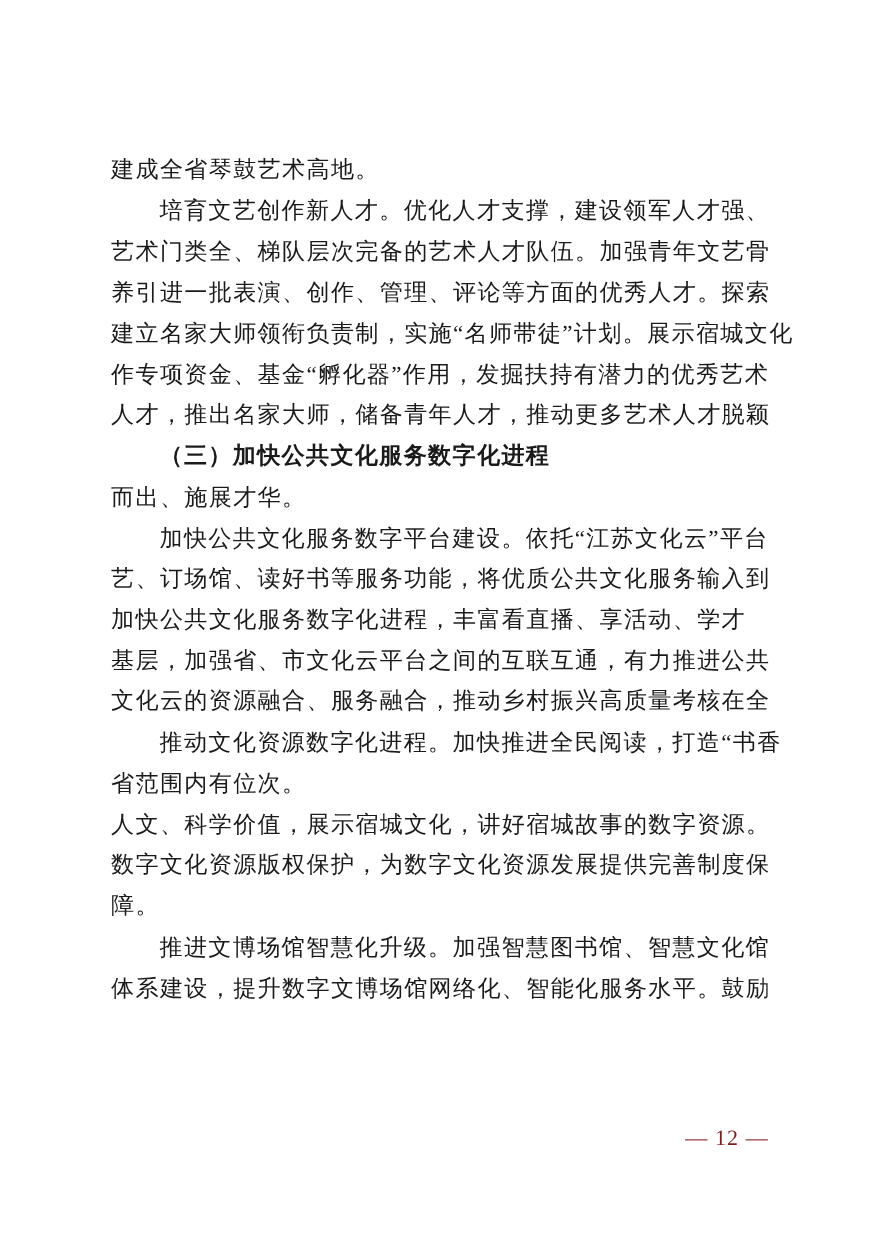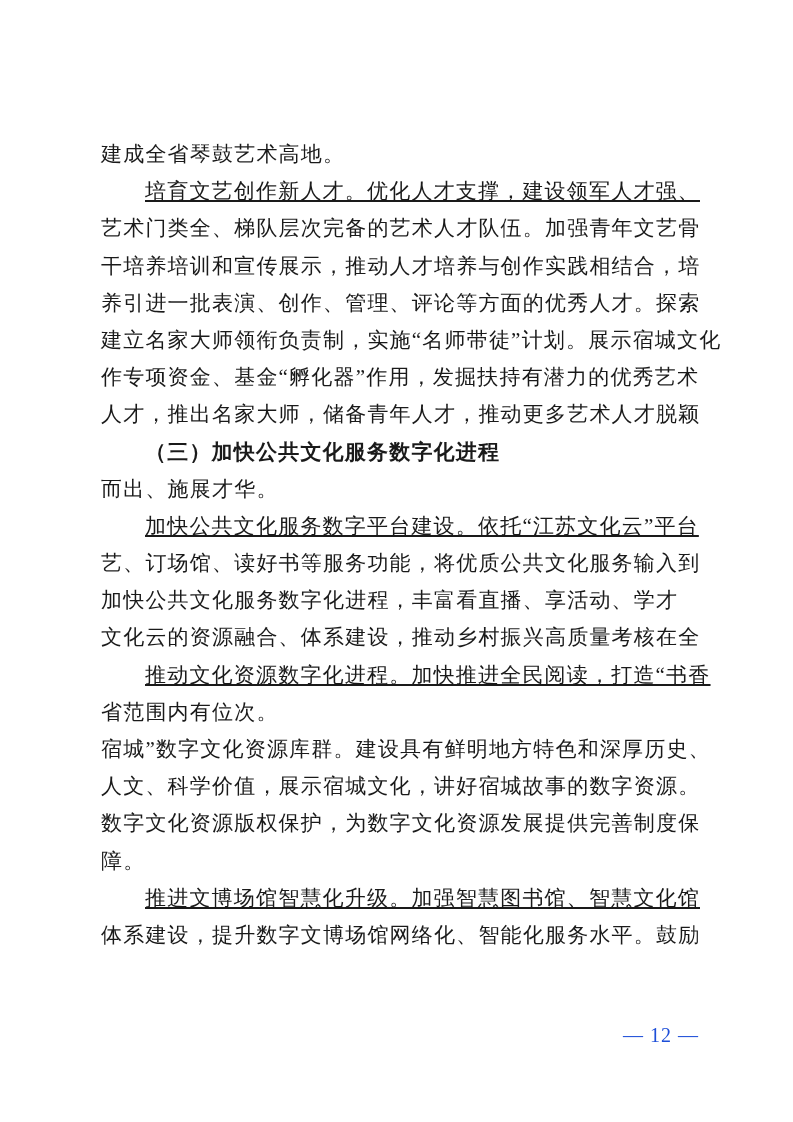--- a/index.html
+++ b/index.html
@@ -29,57 +29,55 @@
     height: 37.2px;
     line-height: 37.2px;
     font-size: 21px;
     letter-spacing: 1.2px;
     color: #1a1a1a;
     white-space: nowrap;
     text-align: left;
   }
   .line.indent {
     padding-left: 44px;
-    text-decoration: underline;
   }
   .line.heading {
     padding-left: 44px;
     font-weight: bold;
   }
   .footer {
     position: absolute;
     top: 1020px;
     right: 94px;
     font-size: 20px;
-    color: #1d4ed8;
+    color: #7f1d1d;
     letter-spacing: 1px;
   }
 </style>
 </head>
 <body>
 
 <div class="page">
   <main class="content">
     <div class="line">建成全省琴鼓艺术高地。</div>
     <div class="line indent">培育文艺创作新人才。优化人才支撑，建设领军人才强、</div>
     <div class="line">艺术门类全、梯队层次完备的艺术人才队伍。加强青年文艺骨</div>
-    <div class="line">干培养培训和宣传展示，推动人才培养与创作实践相结合，培</div>
     <div class="line">养引进一批表演、创作、管理、评论等方面的优秀人才。探索</div>
     <div class="line">建立名家大师领衔负责制，实施“名师带徒”计划。展示宿城文化</div>
     <div class="line">作专项资金、基金“孵化器”作用，发掘扶持有潜力的优秀艺术</div>
     <div class="line">人才，推出名家大师，储备青年人才，推动更多艺术人才脱颖</div>
     <div class="line heading">（三）加快公共文化服务数字化进程</div>
     <div class="line">而出、施展才华。</div>
     <div class="line indent">加快公共文化服务数字平台建设。依托“江苏文化云”平台</div>
     <div class="line">艺、订场馆、读好书等服务功能，将优质公共文化服务输入到</div>
     <div class="line">加快公共文化服务数字化进程，丰富看直播、享活动、学才</div>
-    <div class="line">文化云的资源融合、体系建设，推动乡村振兴高质量考核在全</div>
+    <div class="line">基层，加强省、市文化云平台之间的互联互通，有力推进公共</div>
+    <div class="line">文化云的资源融合、服务融合，推动乡村振兴高质量考核在全</div>
     <div class="line indent">推动文化资源数字化进程。加快推进全民阅读，打造“书香</div>
     <div class="line">省范围内有位次。</div>
-    <div class="line">宿城”数字文化资源库群。建设具有鲜明地方特色和深厚历史、</div>
     <div class="line">人文、科学价值，展示宿城文化，讲好宿城故事的数字资源。</div>
     <div class="line">数字文化资源版权保护，为数字文化资源发展提供完善制度保</div>
     <div class="line">障。</div>
     <div class="line indent">推进文博场馆智慧化升级。加强智慧图书馆、智慧文化馆</div>
     <div class="line">体系建设，提升数字文博场馆网络化、智能化服务水平。鼓励</div>
   </main>
   <footer class="footer">
     <span>— 12 —</span>
   </footer>
 </div>

